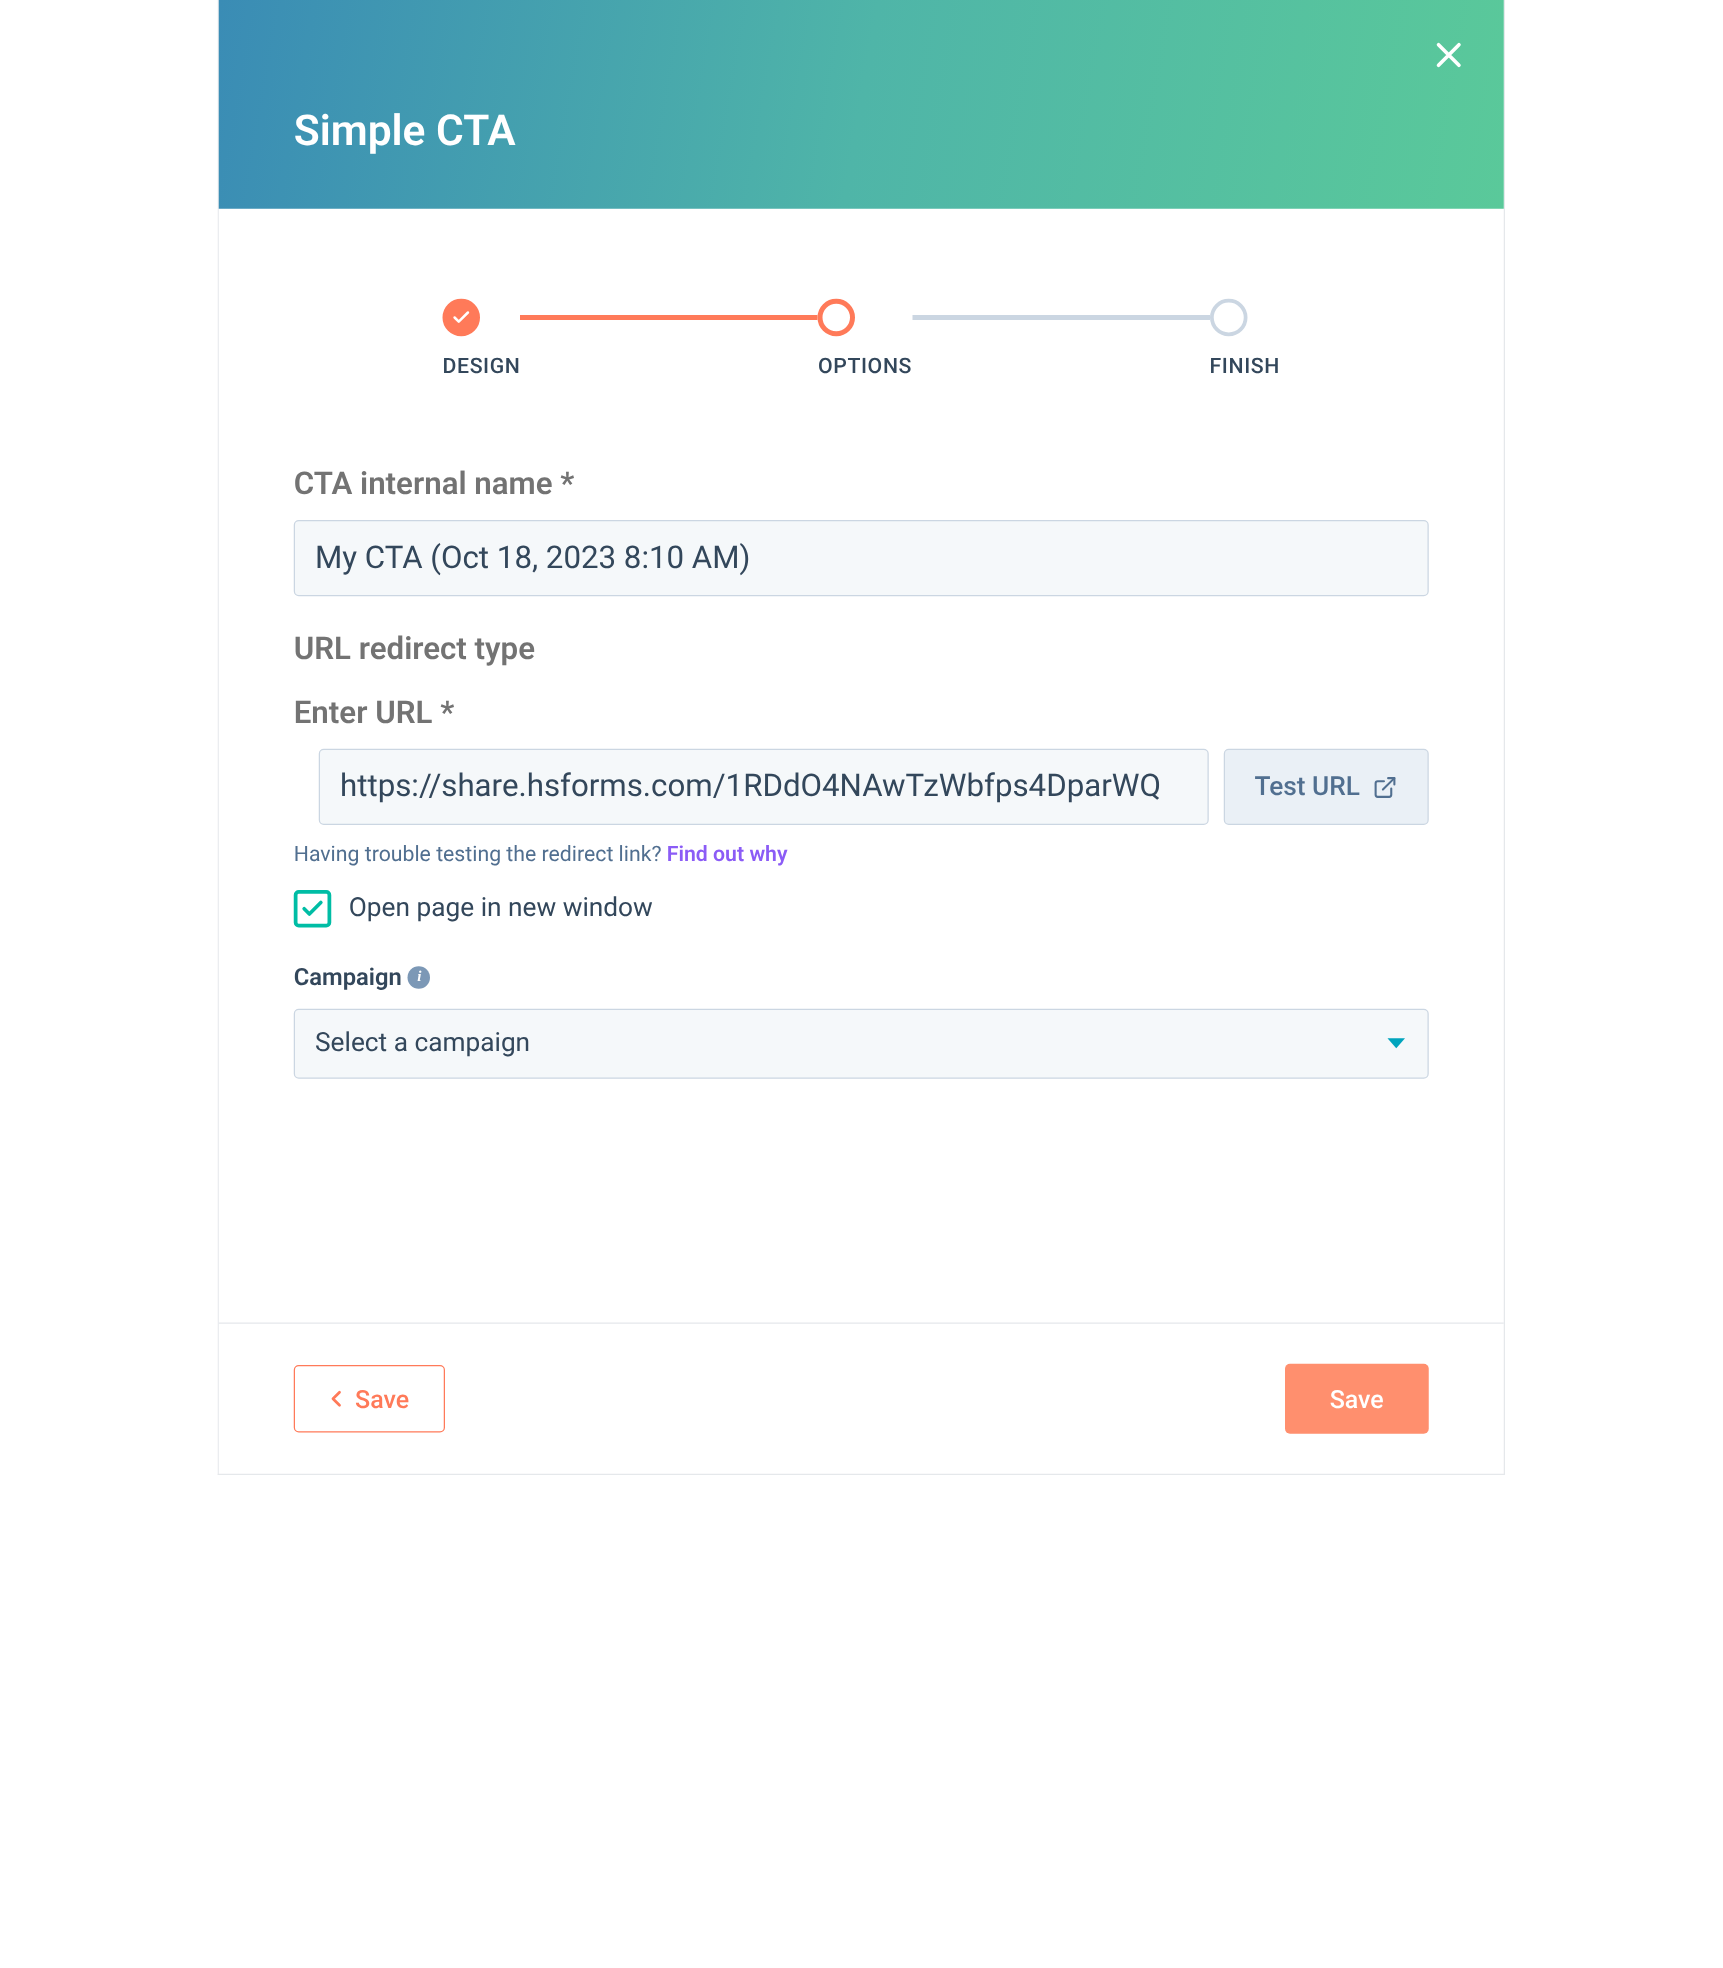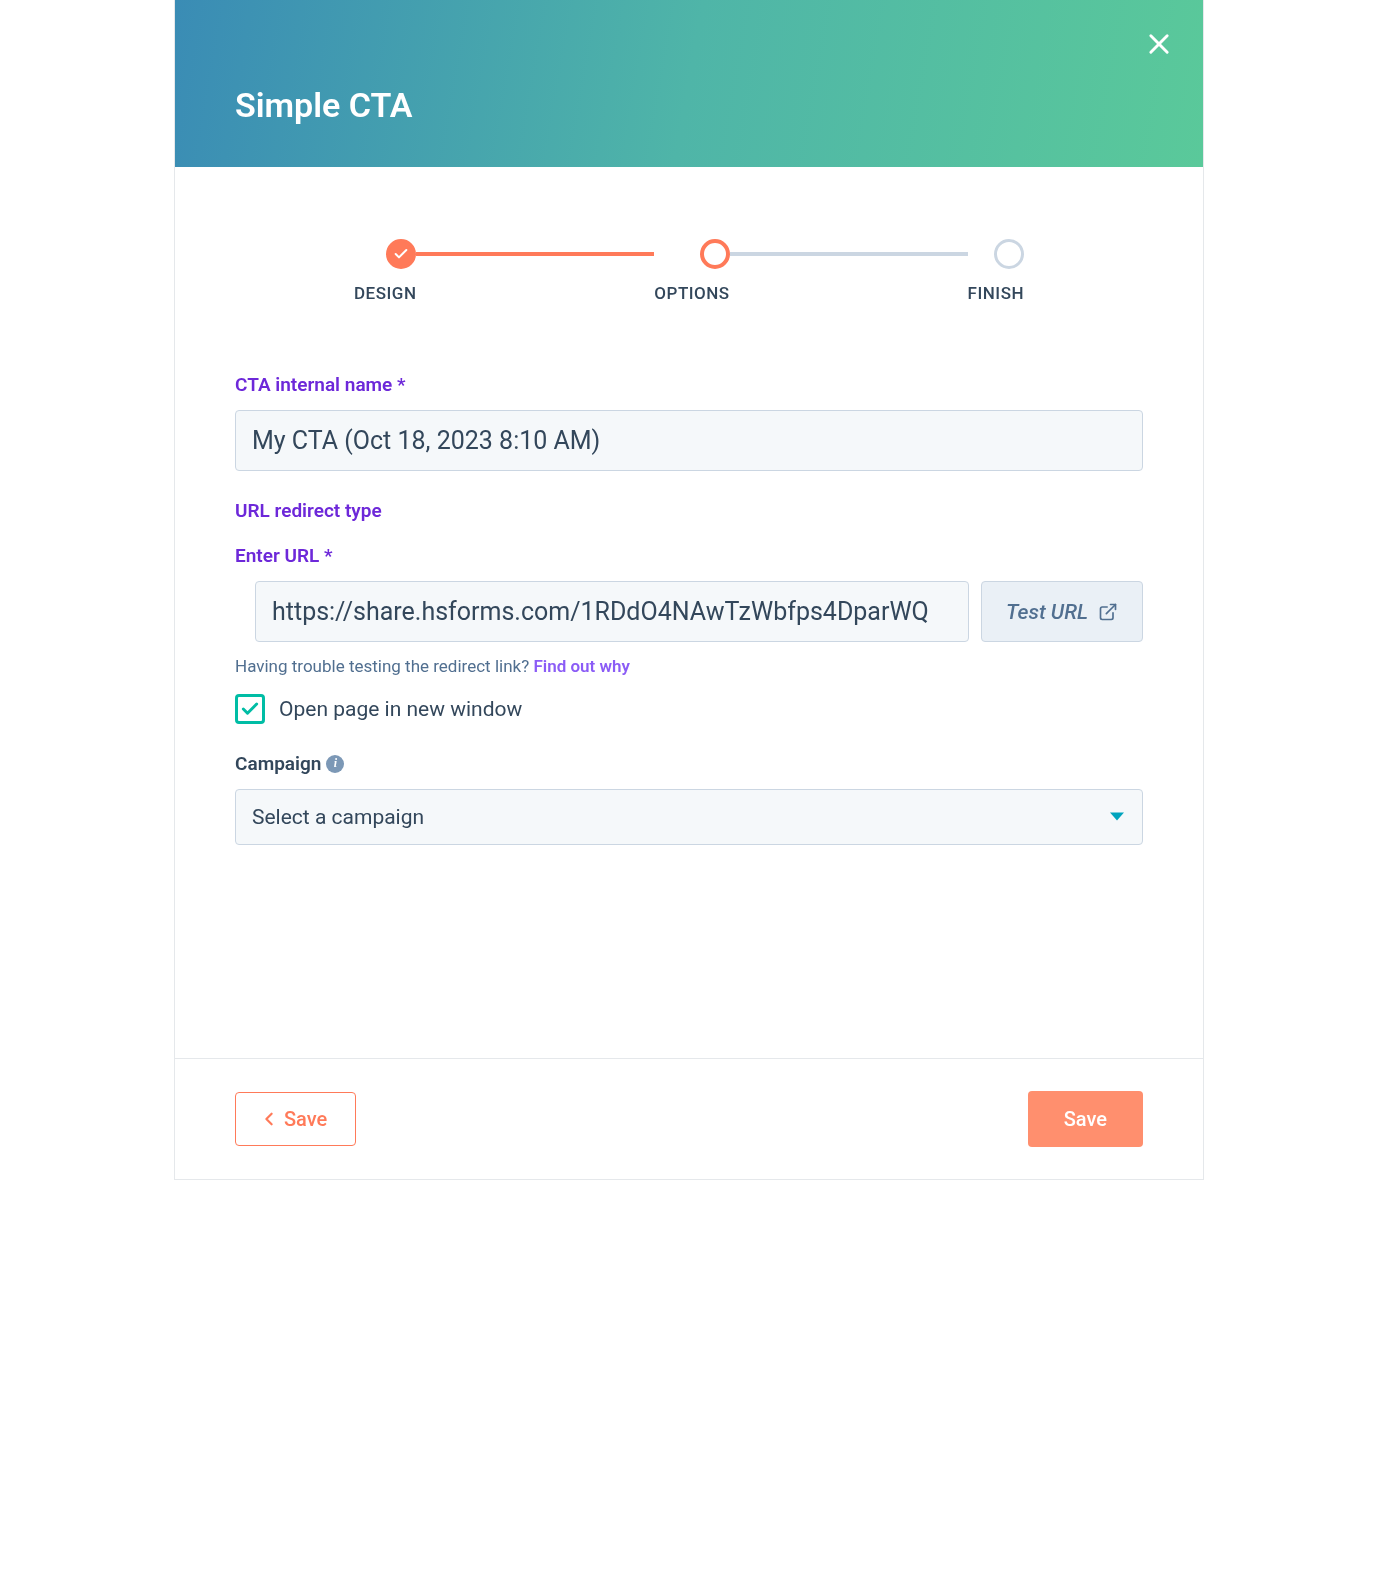--- a/index.html
+++ b/index.html
@@ -62,21 +62,21 @@
     }
     .stepper-inner {
       display: flex;
       align-items: flex-start;
       width: 670px;
       position: relative;
     }
     .step {
       display: flex;
       flex-direction: column;
-      align-items: flex-end;
+      align-items: flex-start;
       z-index: 2;
     }
     .step-circle {
       width: 30px;
       height: 30px;
       border-radius: 50%;
       background: #fff;
       display: flex;
       align-items: center;
       justify-content: center;
@@ -120,23 +120,23 @@
     }
     .form-content {
       padding: 30px 60px 40px;
       flex: 1;
     }
     .form-group {
       margin-bottom: 28px;
     }
     .form-label {
       display: block;
-      font-size: 19px;
+      font-size: 25px;
       font-weight: 600;
-      color: #6d28d9;
+      color: #737373;
       margin-bottom: 14px;
     }
     .form-label-inline {
       display: flex;
       align-items: center;
       gap: 5px;
       font-size: 19px;
       font-weight: 600;
       color: #33475b;
       margin-bottom: 14px;
@@ -192,21 +192,20 @@
       font-weight: 500;
       color: #516f90;
       background: #eaf0f6;
       border: 1px solid #cbd6e2;
       border-radius: 4px;
       cursor: pointer;
       display: flex;
       align-items: center;
       gap: 10px;
       font-family: inherit;
-      font-style: italic;
     }
     .test-url-btn svg {
       width: 20px;
       height: 20px;
       stroke: #516f90;
       stroke-width: 2;
     }
     .help-text {
       font-size: 17px;
       color: #516f90;

